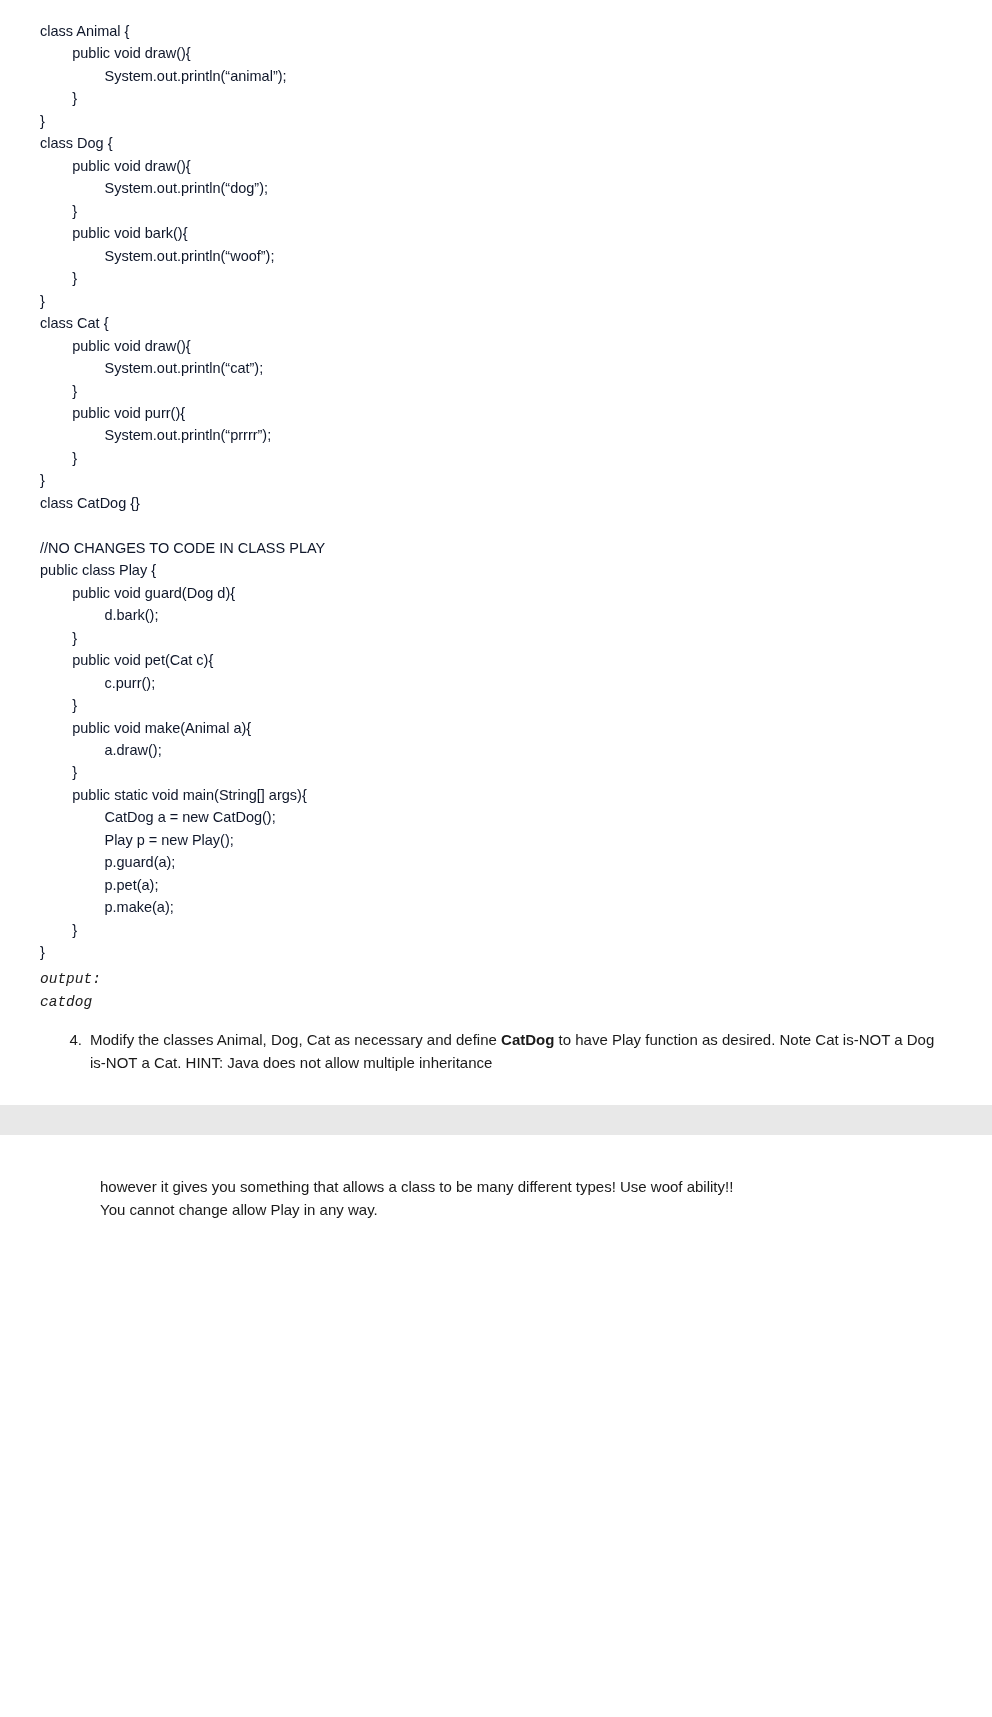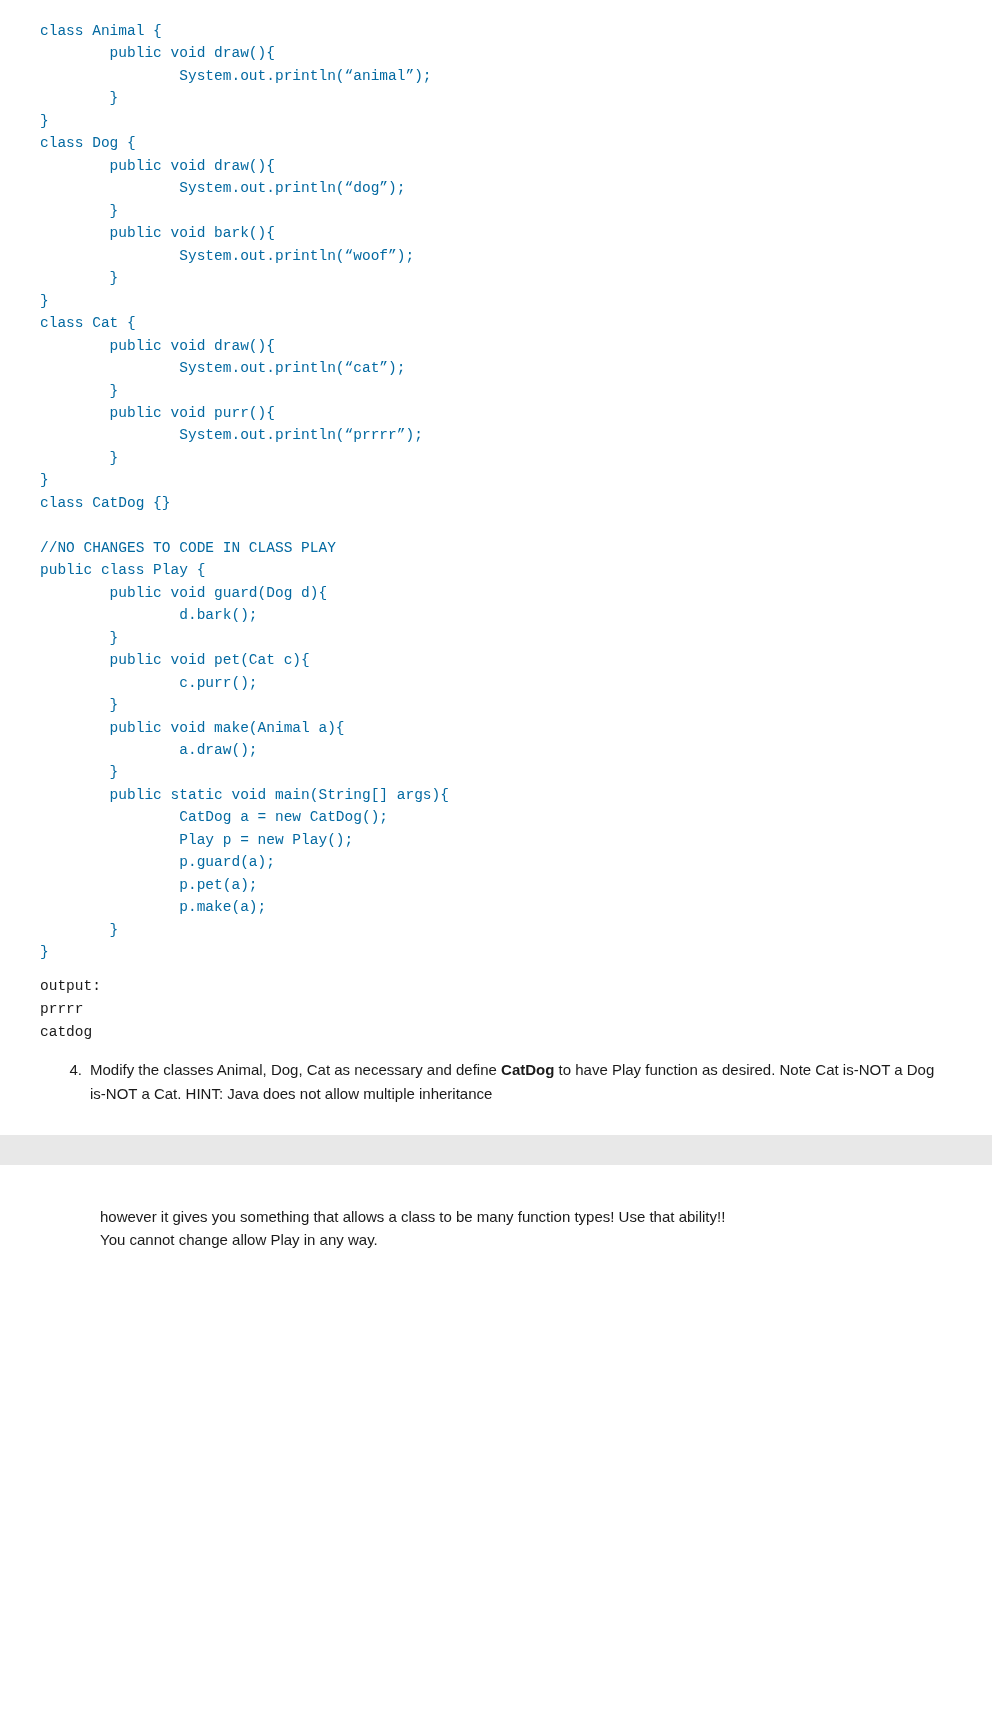--- a/index.html
+++ b/index.html
@@ -15,33 +15,34 @@
       color: #1a1a1a;
       width: 992px;
       min-height: 1717px;
     }
 
     .main-content {
       padding: 20px 40px 0 40px;
     }
 
     .code-block {
-      font-family: Liberation Mono, monospace;
+      font-family: Liberation Sans, sans-serif;
       font-size: 14.5px;
       line-height: 1.55;
-      color: #0369a1;
+      color: #0f172a;
       white-space: pre;
     }
 
     .output-section {
       font-family: 'Courier New', Courier, monospace;
       font-size: 14.5px;
       line-height: 1.6;
       color: #1a1a1a;
-      margin-top: 11px;
+      margin-top: 4px;
+      font-style: italic;
     }
 
     .output-label {
       font-family: 'Courier New', Courier, monospace;
       font-size: 14.5px;
       color: #1a1a1a;
     }
 
     .task-item {
       display: flex;
@@ -122,29 +123,28 @@
                 Play p = new Play();
                 p.guard(a);
                 p.pet(a);
                 p.make(a);
         }
 }</div>
 
   <div class="output-section">
     <span class="output-label">output:</span>
     <div id="output-lines">
-        <div>prrrr</div>
         <div>catdog</div>
       </div>
   </div>
 
   <div class="task-item">
     <span class="task-number">4.</span>
     <span class="task-text" id="task-text-content">Modify the classes Animal, Dog, Cat as necessary and define <b>CatDog</b> to have Play function as desired. Note Cat is-NOT a Dog is-NOT a Cat. HINT: Java does not allow multiple inheritance</span>
   </div>
 </div>
 
 <div class="gray-divider"></div>
 
 <div class="bottom-section">
-  <div>however it gives you something that allows a class to be many function types! Use that ability!!</div>
+  <div>however it gives you something that allows a class to be many different types! Use woof ability!!</div>
   <div>You cannot change allow Play in any way.</div>
 </div>
 
 </body></html>

